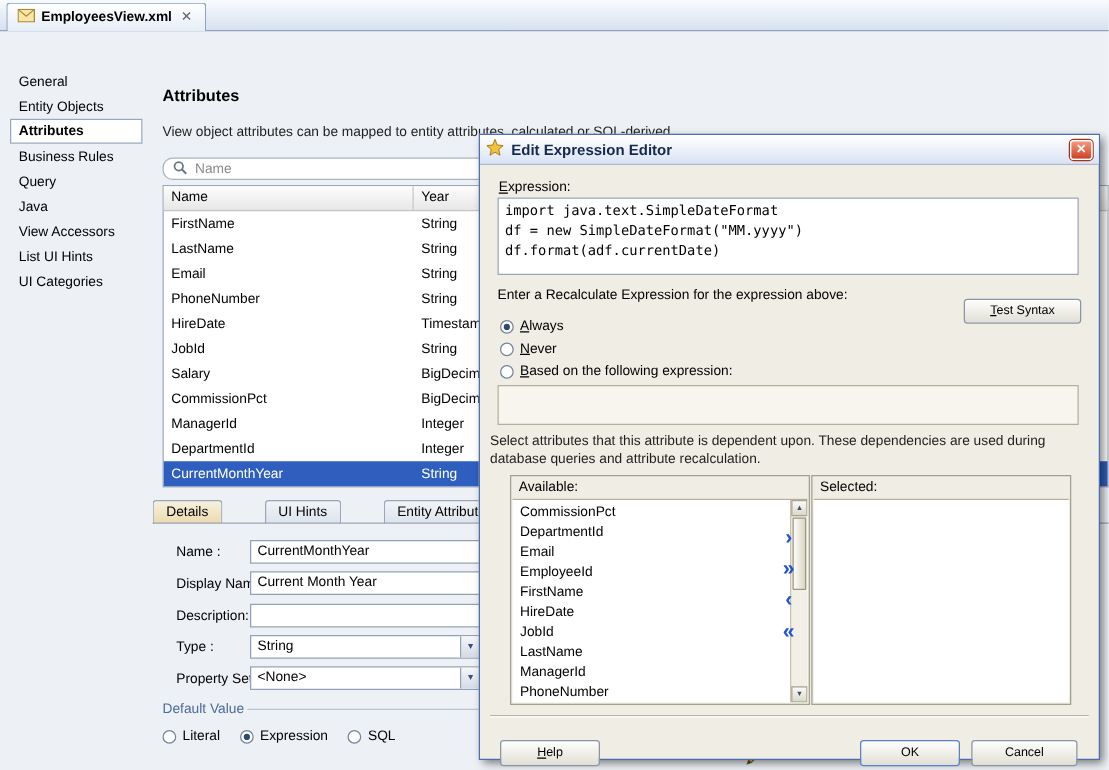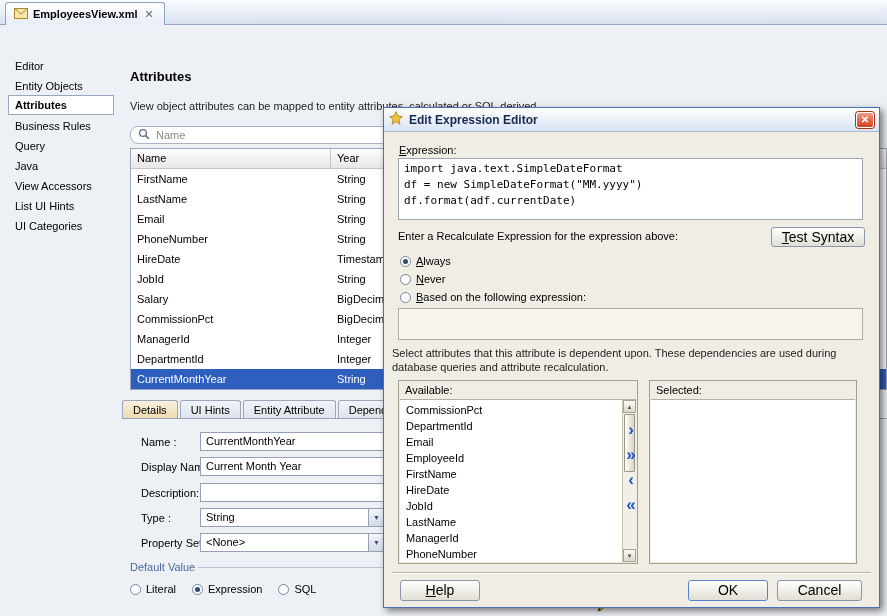--- a/index.html
+++ b/index.html
@@ -28,21 +28,21 @@
   .attr-table { position:absolute; left:130px; top:148px; width:757px; height:242px;
     background:#fff; border:1px solid #9aa7ba; }
   .thead { display:flex; height:20px; background:linear-gradient(#fdfdfd,#e7e7e7); border-bottom:1px solid #c5c5c5; }
   .th { padding:3px 6px; }
   .th-name { width:200px; border-right:1px solid #c8c8c8; }
   .trow { display:flex; height:20px; align-items:center; }
   .td { padding-left:6px; }
   .td-name { width:200px; }
   .trow.selected { background:#2e5fbe; color:#fff; }
   
-  .dtabs { position:absolute; left:122px; top:399px; display:flex; align-items:flex-end; height:20px; }
+  .dtabs { position:absolute; left:122px; top:399px; display:flex; align-items:flex-end; height:20px;gap:32px; }
   .dtab { height:19px; line-height:18px; padding:0 10px; margin-right:2px;
     border:1px solid #9aa7ba; border-bottom:none; border-radius:3px 3px 0 0;
     background:linear-gradient(#f1f4f8,#dde3ec); }
   .dtab.selected { background:linear-gradient(#f8f1df,#ecd9ae); }
   .form-panel { position:absolute; left:122px; top:418px; width:765px; height:198px; border-top:1px solid #9aa7ba; }
   .flabel { position:absolute; left:141px; color:#000; }
   .field { position:absolute; left:200px; width:185px; height:19px; background:#fff;
     border:1px solid #93a1b6; padding:1px 5px; line-height:15px; overflow:hidden; }
   .combo-arrow { position:absolute; right:0; top:0; bottom:0; width:16px;
     background:linear-gradient(#f4f6f9,#d3dbe7); border-left:1px solid #93a1b6;
@@ -65,29 +65,29 @@
     background:linear-gradient(#f59a82,#cf3f20); border:1px solid #fff;
     box-shadow:0 0 0 1px #a83418; color:#fff; font-size:10px; font-weight:bold;
     text-align:center; line-height:14px; cursor:default; }
   .dlg-label { position:absolute; }
   .mn { display:inline-block; }
   .mn::first-letter { text-decoration:underline; }
   .code-box { position:absolute; left:14px; top:50px; width:465px; height:62px; background:#fff;
     border:1px solid #9aa4b4; font-family:"DejaVu Sans Mono",monospace; font-size:11px;
     line-height:16px; padding:2px 5px; white-space:pre; overflow:hidden; }
   .btn { background:linear-gradient(#fefefe,#e1dfd4); border:1px solid #8a96a8; border-radius:3px;
-    font-family:"Liberation Sans",sans-serif; font-size:14px; text-align:center; cursor:default; }
+    font-family:"Liberation Sans",sans-serif; font-size:10px; text-align:center; cursor:default;margin-top:12px; }
   .btn.primary { border:1px solid #5a82c8; }
   .dlg-radio { position:absolute; left:16px; display:flex; align-items:center; gap:5px; }
   .empty-box { position:absolute; left:14px; top:200px; width:465px; height:32px;
     background:#f7f5ee; border:1px solid #b3af9f; }
   .dep-note { position:absolute; left:8px; top:238px; width:478px; line-height:14px; color:#1e1e1e; }
   .list-group { position:absolute; top:272px; height:184px; border:1px solid #a2a08f;
     background:#efede4; display:flex; flex-direction:column; }
-  .lg-avail { left:14px; width:240px; }
+  .lg-avail { left:24px; width:240px; }
   .lg-sel   { left:265px; width:208px; }
   .list-head { height:18px; padding:3px 6px; flex:0 0 auto; }
   .list-body { position:relative; flex:1; margin:0 1px 1px 1px; background:#fff; border-top:1px solid #b5b1a0; overflow:hidden; }
   .list-items { padding-top:2px; }
   .list-item { height:16px; line-height:16px; padding-left:6px; }
   .vscroll { position:absolute; right:0; top:0; bottom:0; width:14px; background:#f1efe6; border-left:1px solid #c8c4b4; }
   .sc-arrow { position:absolute; left:0; width:13px; height:13px; background:linear-gradient(#fbfaf6,#dcd8c8);
     border:1px solid #a8a492; color:#44506a; font-size:6px; text-align:center; line-height:12px; }
   .sc-up { top:0; } .sc-down { bottom:0; }
   .sc-thumb { position:absolute; left:1px; right:1px; top:14px; height:58px;
@@ -111,21 +111,21 @@
             <rect x="0.5" y="0.5" width="13" height="10" fill="#f7e6a8" stroke="#a98a30"></rect>
             <path d="M0.5 0.5 L7 6 L13.5 0.5" fill="none" stroke="#a98a30"></path>
           </svg>
       </span>
       <span>EmployeesView.xml</span>
       <span class="tab-close">✕</span>
     </div>
   </div>
 
   <div class="sidebar">
-    <div class="sb-item">Editor</div>
+    <div class="sb-item">General</div>
     <div class="sb-item">Entity Objects</div>
     <div class="sb-item selected">Attributes</div>
     <div class="sb-item">Business Rules</div>
     <div class="sb-item">Query</div>
     <div class="sb-item">Java</div>
     <div class="sb-item">View Accessors</div>
     <div class="sb-item">List UI Hints</div>
     <div class="sb-item">UI Categories</div>
   </div>
 

